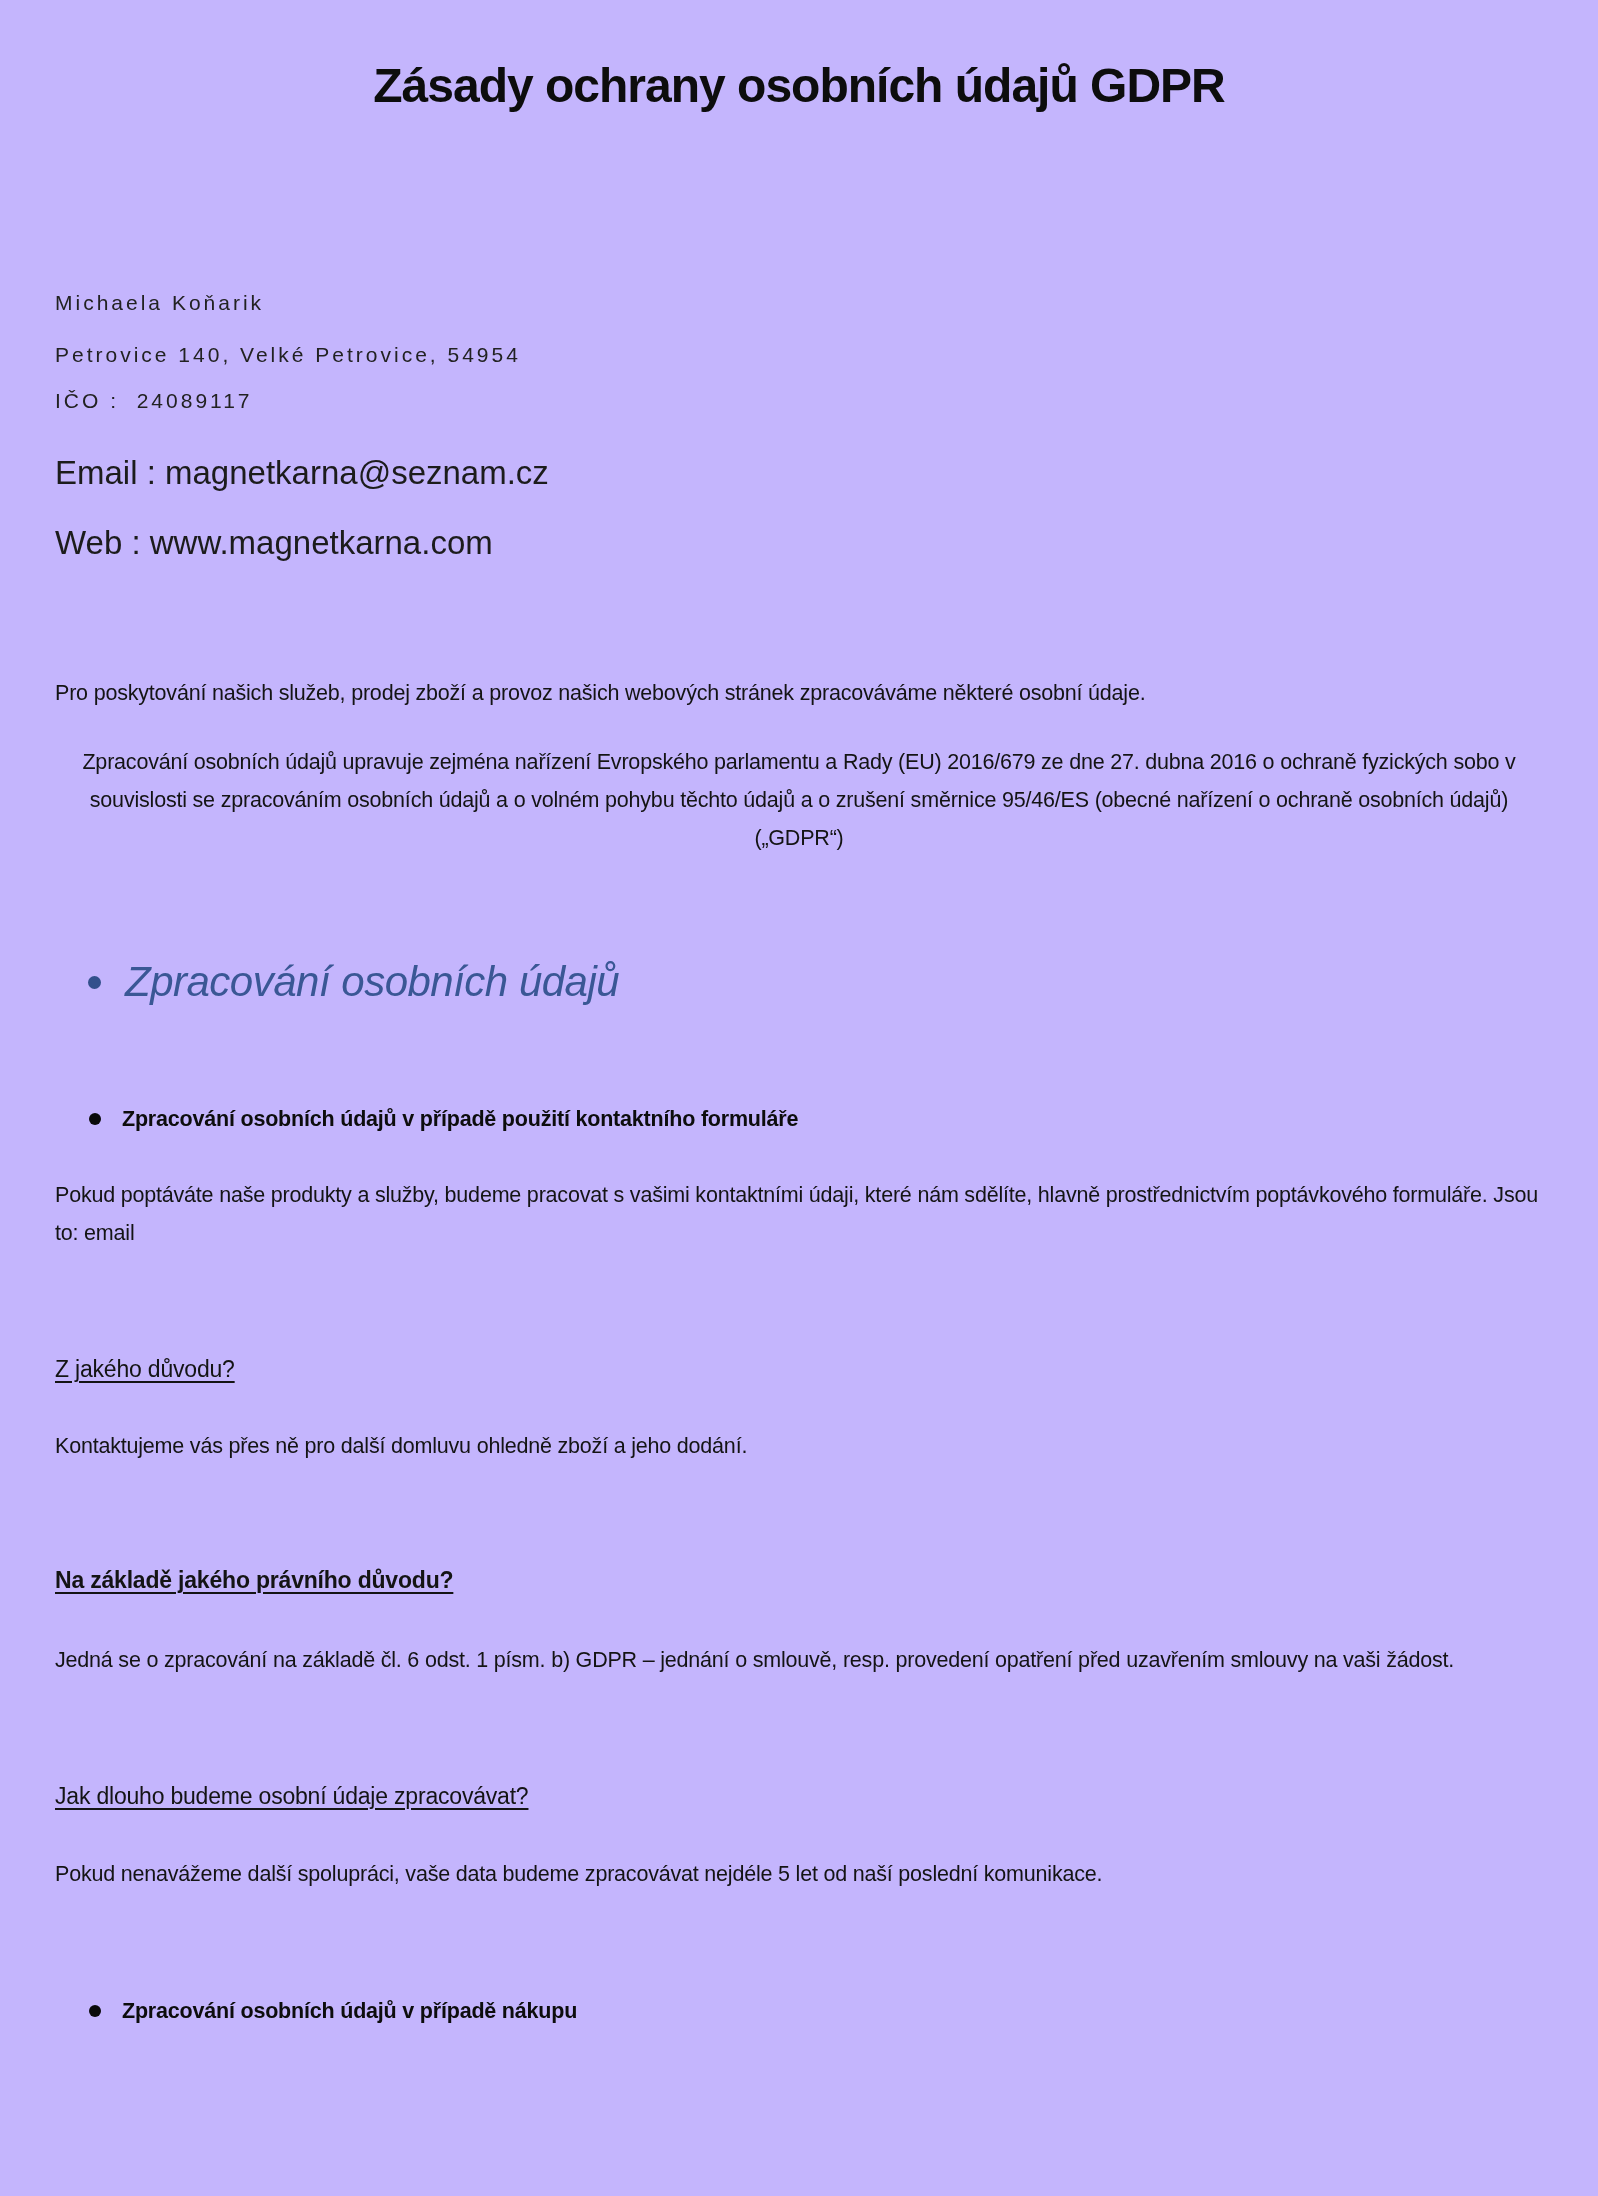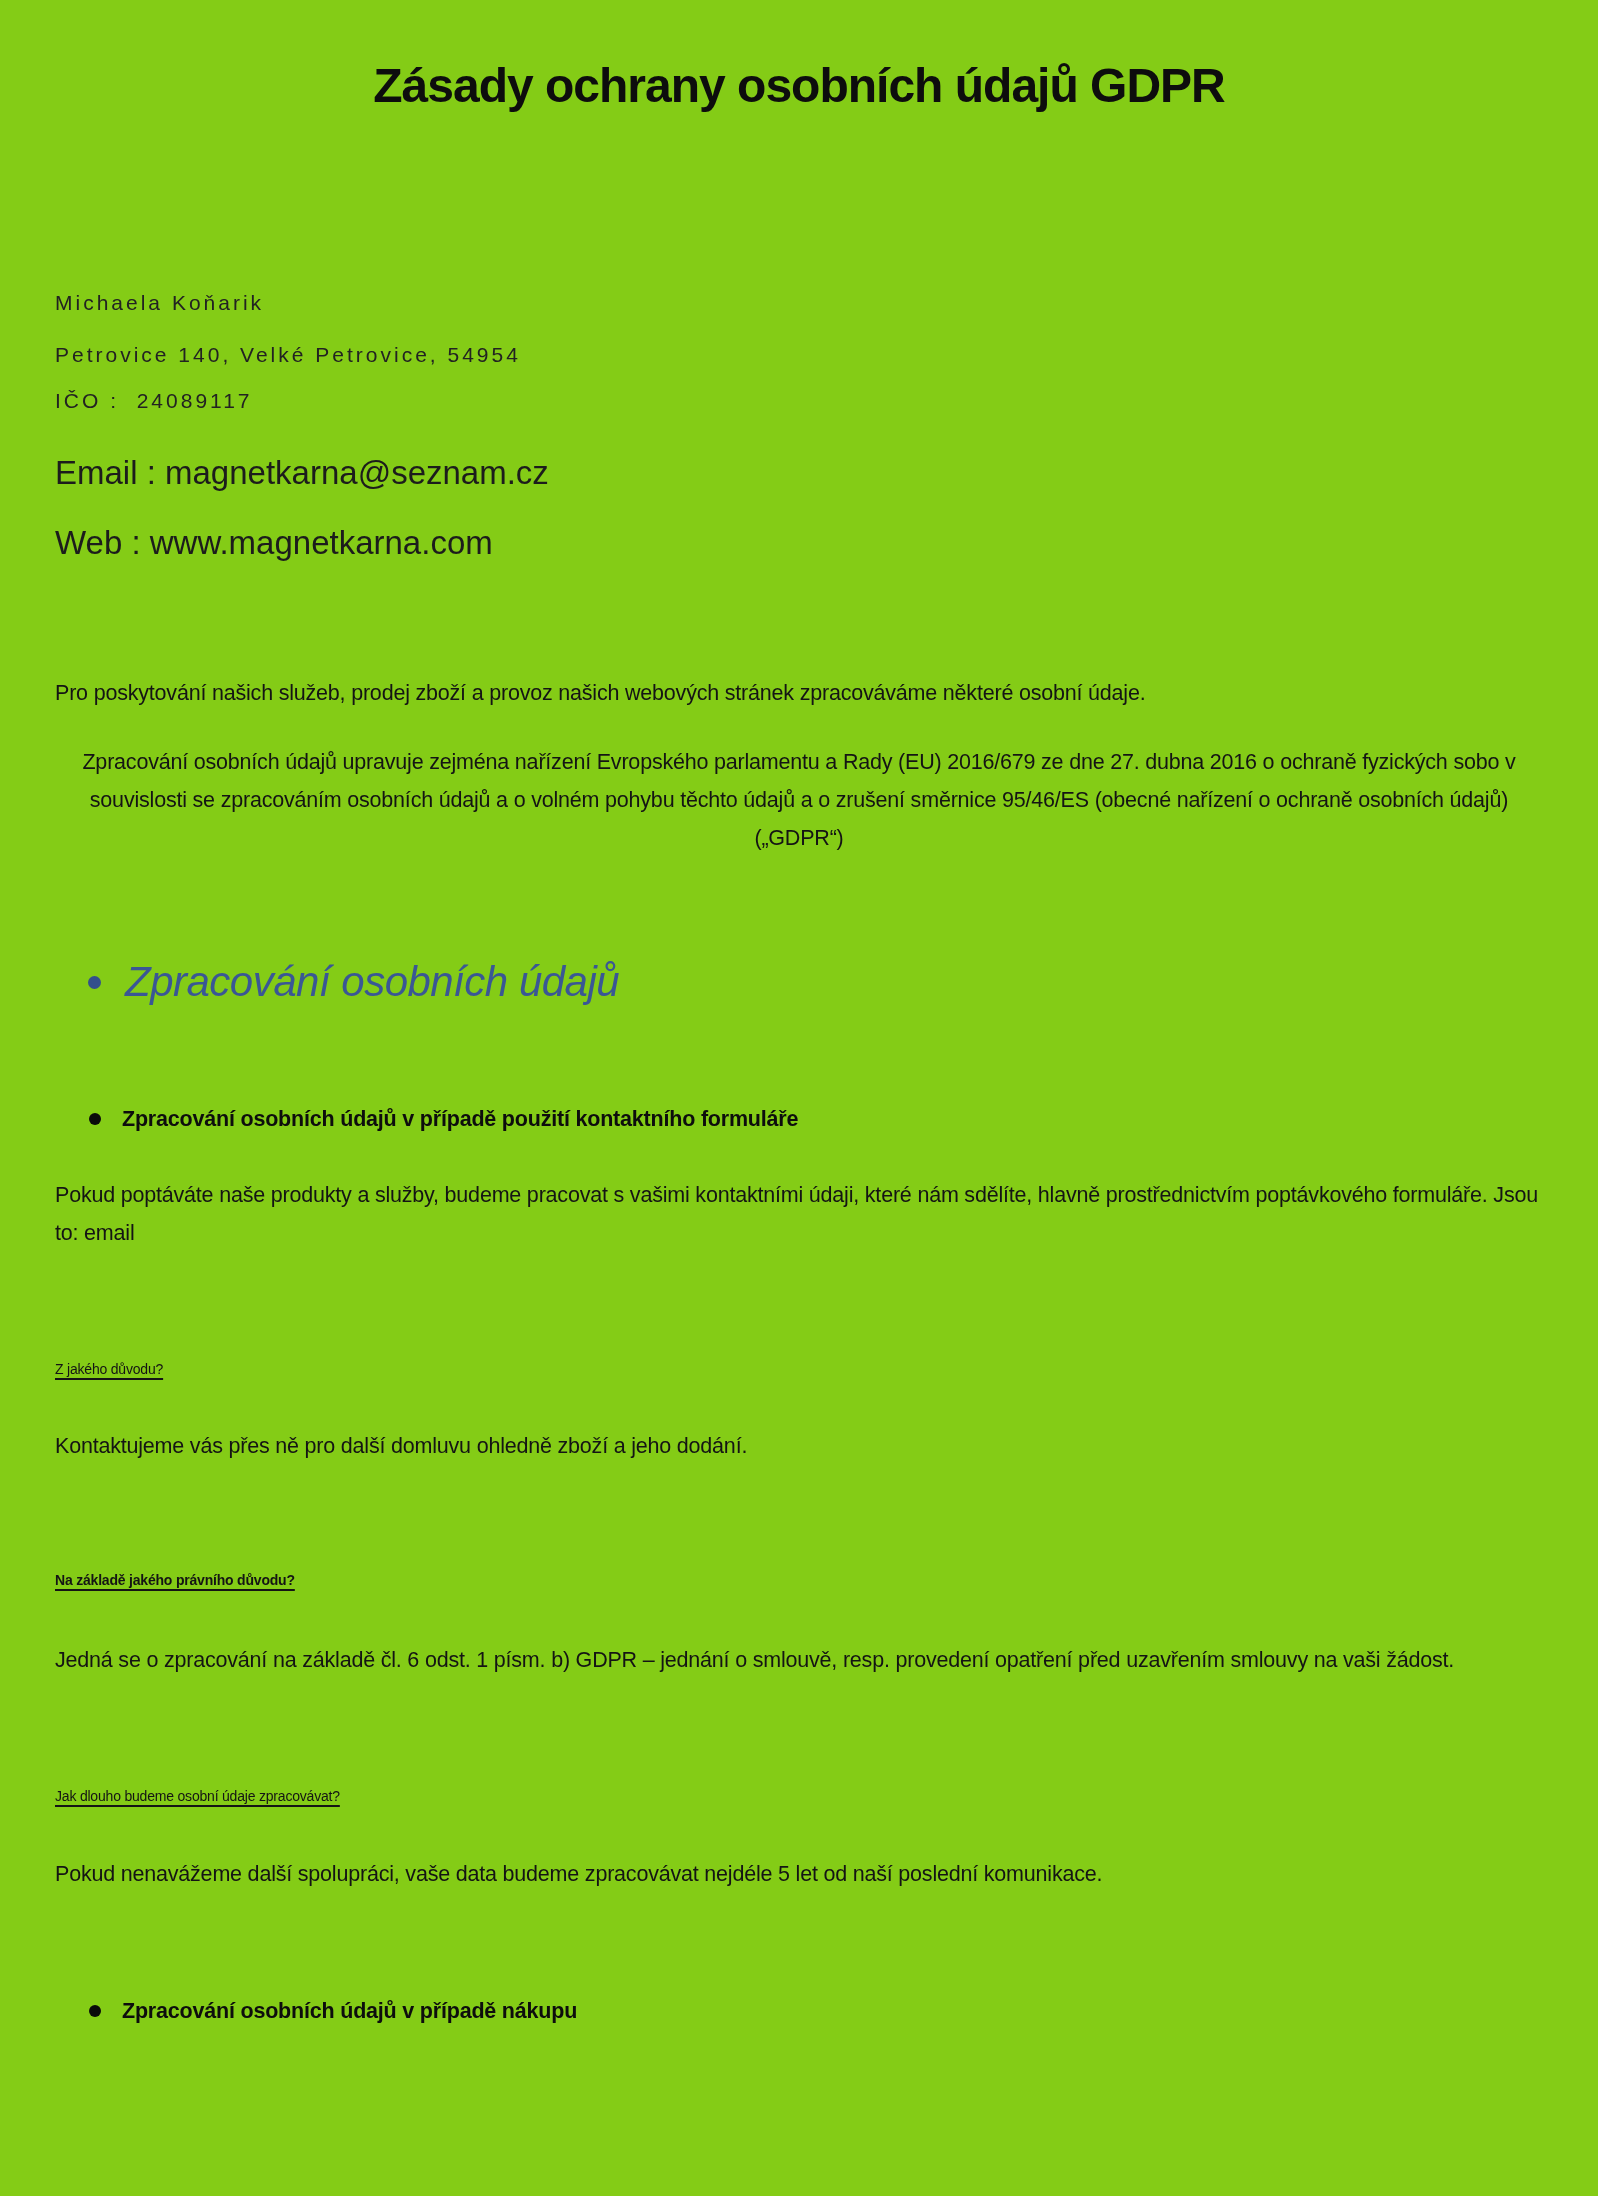--- a/index.html
+++ b/index.html
@@ -6,21 +6,21 @@
     margin: 0;
     padding: 0;
     background: #ffffff;
   }
   .page {
     position: relative;
     width: 1598px;
     height: 2196px;
     box-sizing: border-box;
     padding: 0 55px;
-    background: #84cc16;
+    background: #c4b5fd;
     display: flow-root;
     font-family: "Liberation Sans", sans-serif;
     color: #1a1a1a;
     overflow: hidden;
   }
   .doc-title {
     margin: 58px 0 0 0;
     font-size: 48px;
     line-height: 56px;
     font-weight: 700;
@@ -100,21 +100,21 @@
   .h2-text {
     font-size: 21.5px;
     line-height: 30px;
     font-weight: 700;
     letter-spacing: -0.2px;
     color: #0d0d0d;
   }
   .p-sub1 { margin-top: 42px; }
   .q-heading {
     margin: 0;
-    font-size: 14px;
+    font-size: 23px;
     line-height: 30px;
     letter-spacing: -0.2px;
     color: #141414;
     text-decoration: underline;
     text-decoration-thickness: 1.5px;
     text-underline-offset: 4px;
   }
   .q1-h { margin-top: 102px; }
   .q1-a { margin-top: 43px; }
   .q2-h { margin-top: 100px; font-weight: bold; }

